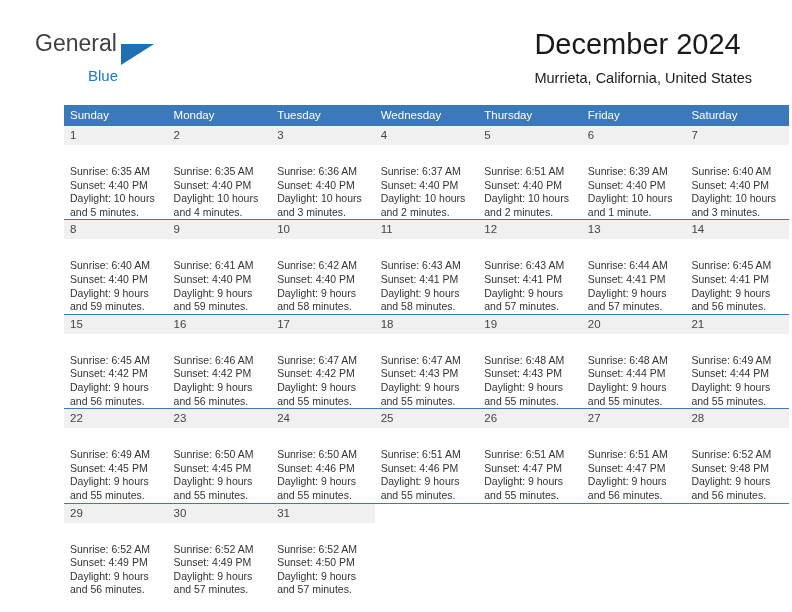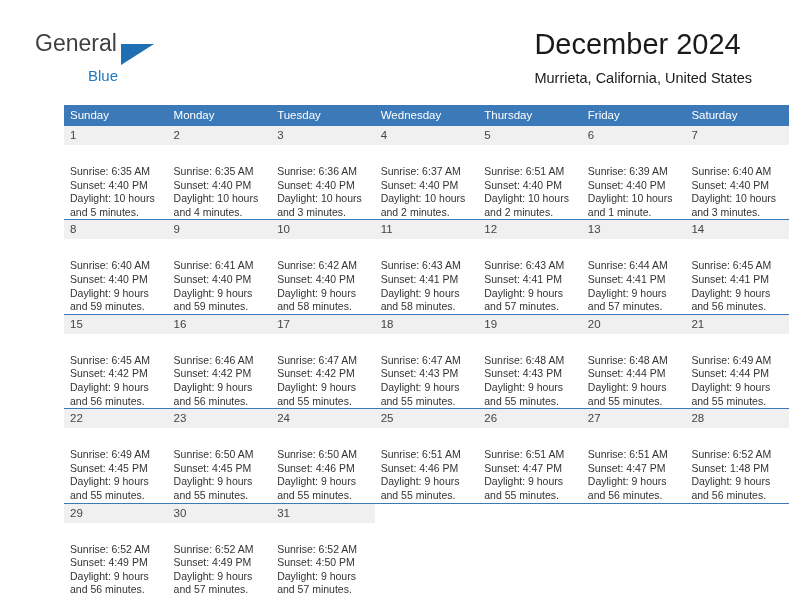--- a/index.html
+++ b/index.html
@@ -469,21 +469,21 @@
                 <div>Daylight: 9 hours</div>
                 <div>and 56 minutes.</div>
               </div>
             </div>
           </td>
         <td>
             <div class="cell-inner">
               <div class="daynum">28</div>
               <div class="lines">
                 <div>Sunrise: 6:52 AM</div>
-                <div>Sunset: 1:48 PM</div>
+                <div>Sunset: 9:48 PM</div>
                 <div>Daylight: 9 hours</div>
                 <div>and 56 minutes.</div>
               </div>
             </div>
           </td>
       </tr>
 
       <tr class="week-row">
         <td>
             <div class="cell-inner">

